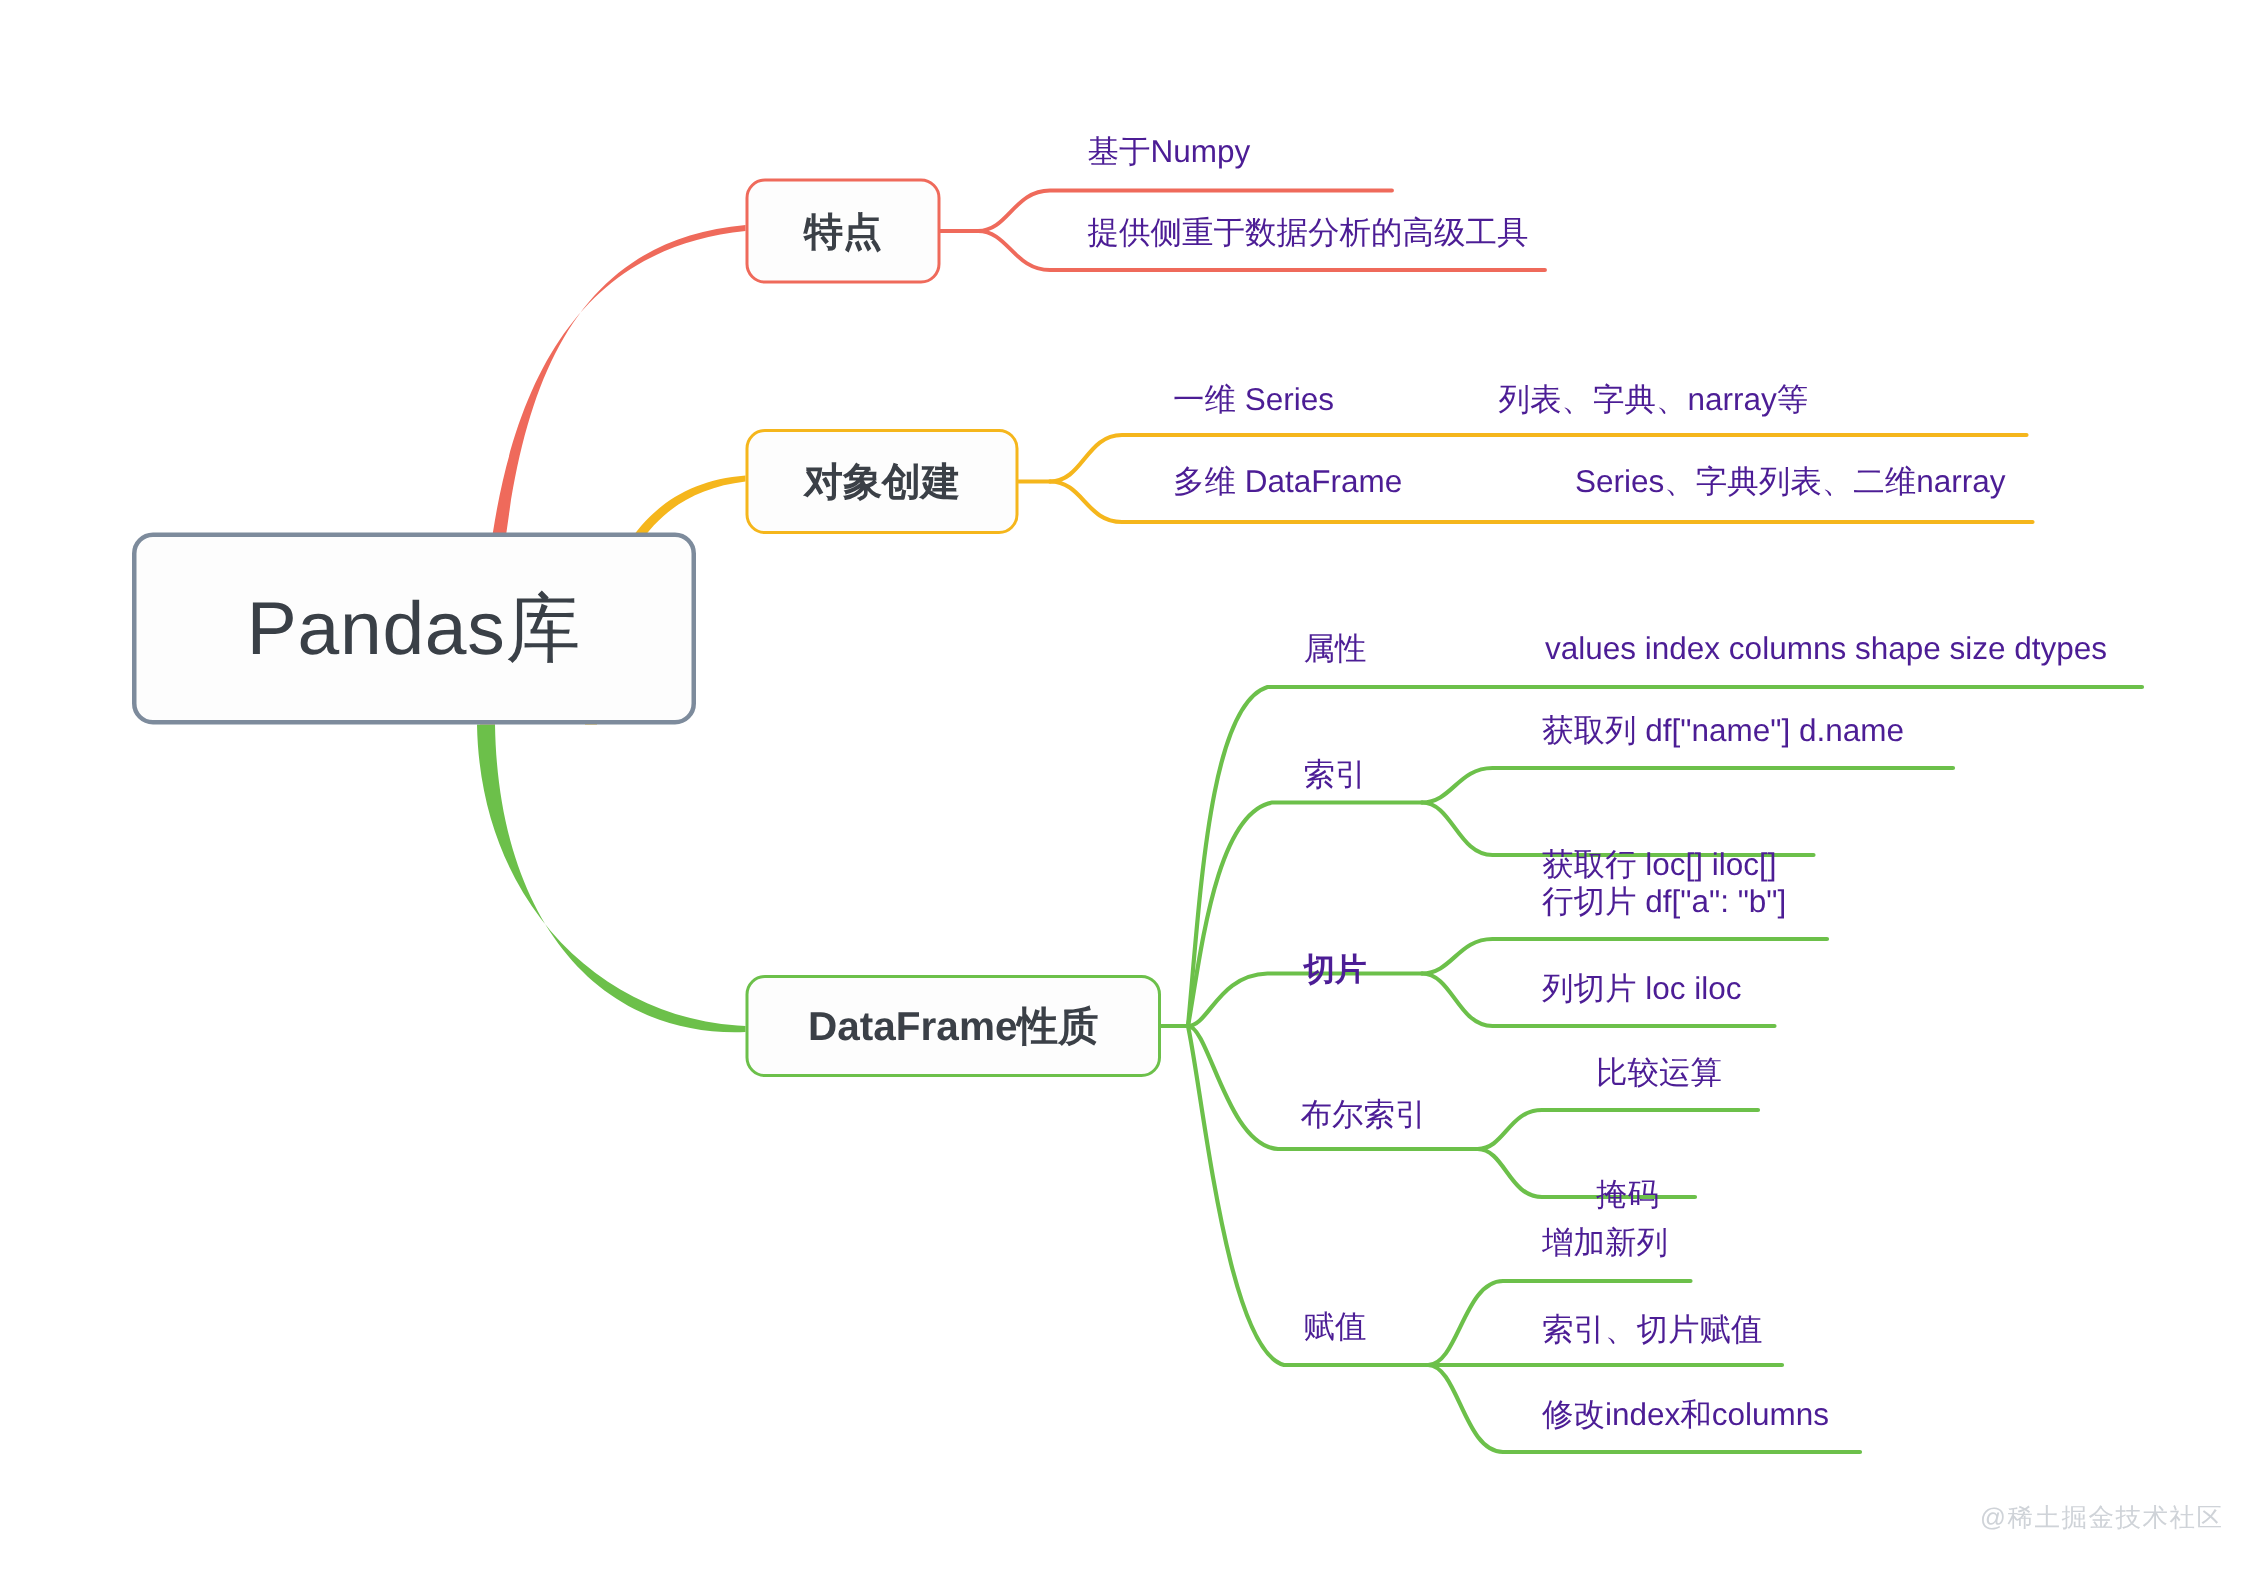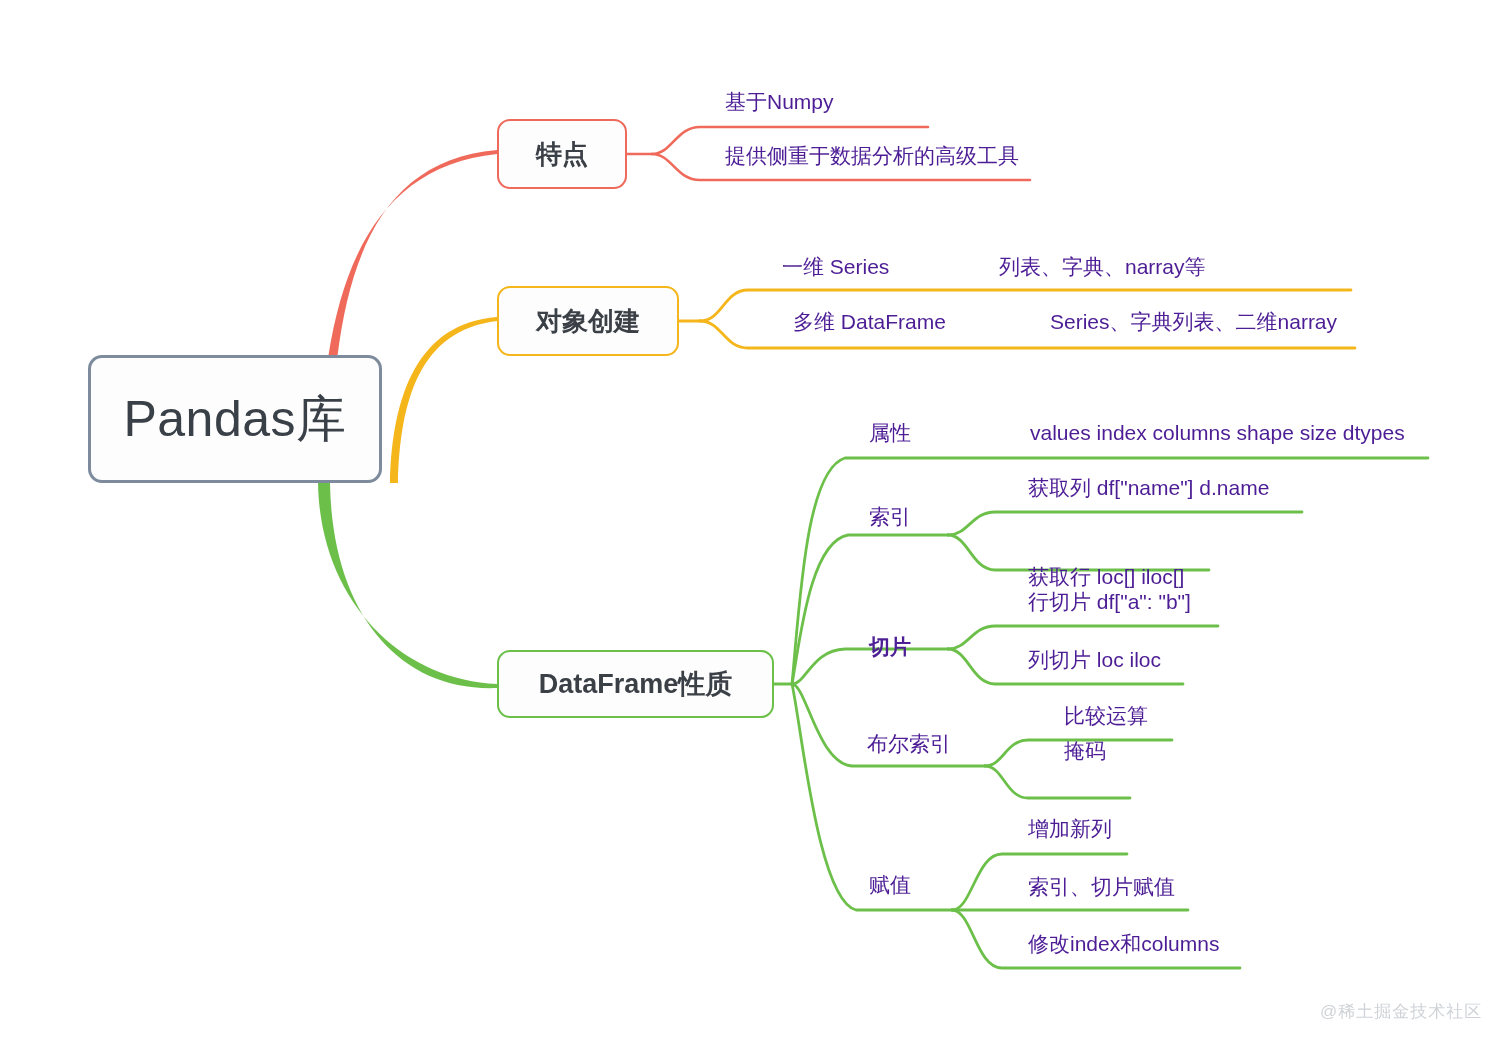--- a/index.html
+++ b/index.html
@@ -125,21 +125,21 @@
 
       <path d="M 985 766 C 1003 766, 1006 740, 1028 740 L 1172 740"></path>
       <path d="M 985 766 C 1003 766, 1006 798, 1028 798 L 1130 798"></path>
 
       <path d="M 952 910 C 972 910, 976 854, 1002 854 L 1127 854"></path>
       <path d="M 952 910 L 1188 910"></path>
       <path d="M 952 910 C 972 910, 976 968, 1002 968 L 1240 968"></path>
     </g>
   </svg>
 
-  <div class="node root" style="left:88px; top:355px; width:294px; height:128px;">
+  <div class="node root" style="left:88px; top:355px; width:376px; height:128px;">
     <span>Pandas库</span>
   </div>
 
   <div class="node lvl1 red" style="left:497px; top:119px; width:130px; height:70px;">
     <span>特点</span>
   </div>
 
   <div class="node lvl1 amber" style="left:497px; top:286px; width:182px; height:70px;">
     <span>对象创建</span>
   </div>
@@ -154,21 +154,21 @@
   <div class="leaf" style="left:725px; top:145px;">
     <span>提供侧重于数据分析的高级工具</span>
   </div>
 
   <div class="leaf" style="left:782px; top:256px;">
     <span>一维 Series</span>
   </div>
   <div class="leaf" style="left:999px; top:256px;">
     <span>列表、字典、narray等</span>
   </div>
-  <div class="leaf" style="left:782px; top:311px;margin-left:11px;">
+  <div class="leaf" style="left:782px; top:311px;">
     <span>多维 DataFrame</span>
   </div>
   <div class="leaf" style="left:1050px; top:311px;">
     <span>Series、字典列表、二维narray</span>
   </div>
 
   <div class="leaf" style="left:869px; top:422px;">
     <span>属性</span>
   </div>
   <div class="leaf" style="left:1030px; top:422px;">
@@ -194,21 +194,21 @@
   <div class="leaf" style="left:1028px; top:649px;">
     <span>列切片 loc iloc</span>
   </div>
 
   <div class="leaf" style="left:867px; top:733px;">
     <span>布尔索引</span>
   </div>
   <div class="leaf" style="left:1064px; top:705px;">
     <span>比较运算</span>
   </div>
-  <div class="leaf" style="left:1064px; top:740px;">
+  <div class="leaf" style="left:1064px; top:786px;">
     <span>掩码</span>
   </div>
 
   <div class="leaf" style="left:869px; top:874px;text-align:right;">
     <span>赋值</span>
   </div>
   <div class="leaf" style="left:1028px; top:818px;">
     <span>增加新列</span>
   </div>
   <div class="leaf" style="left:1028px; top:876px;">

